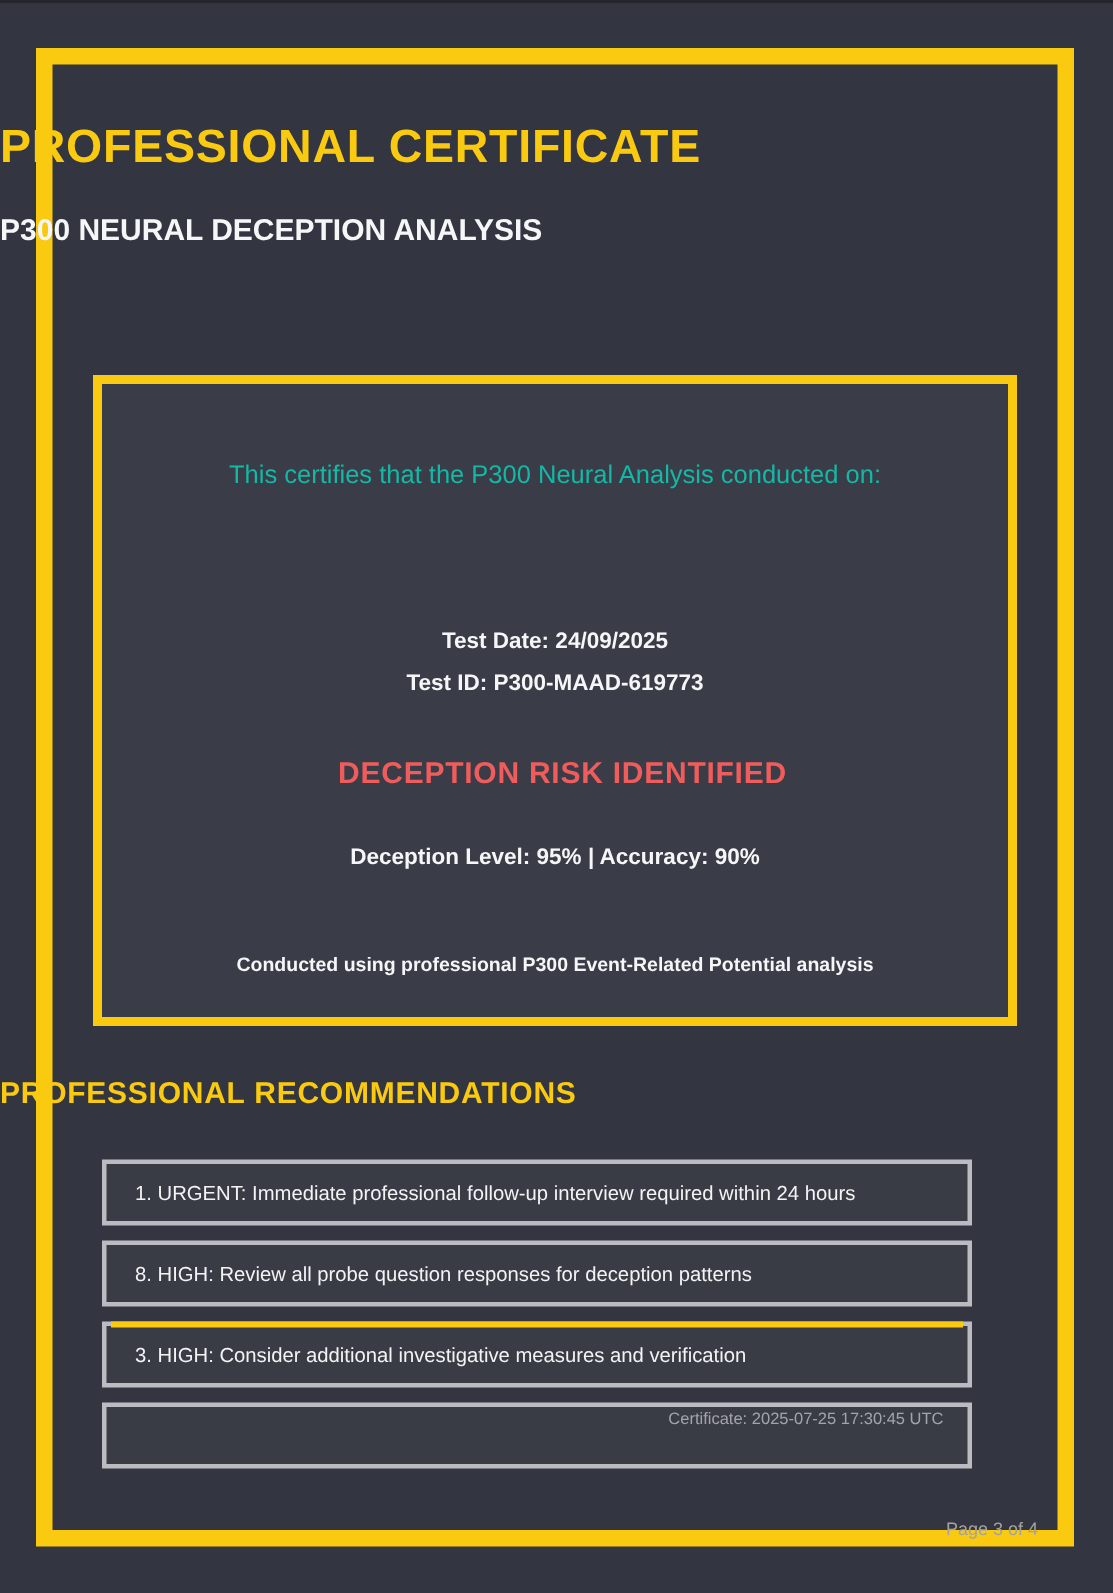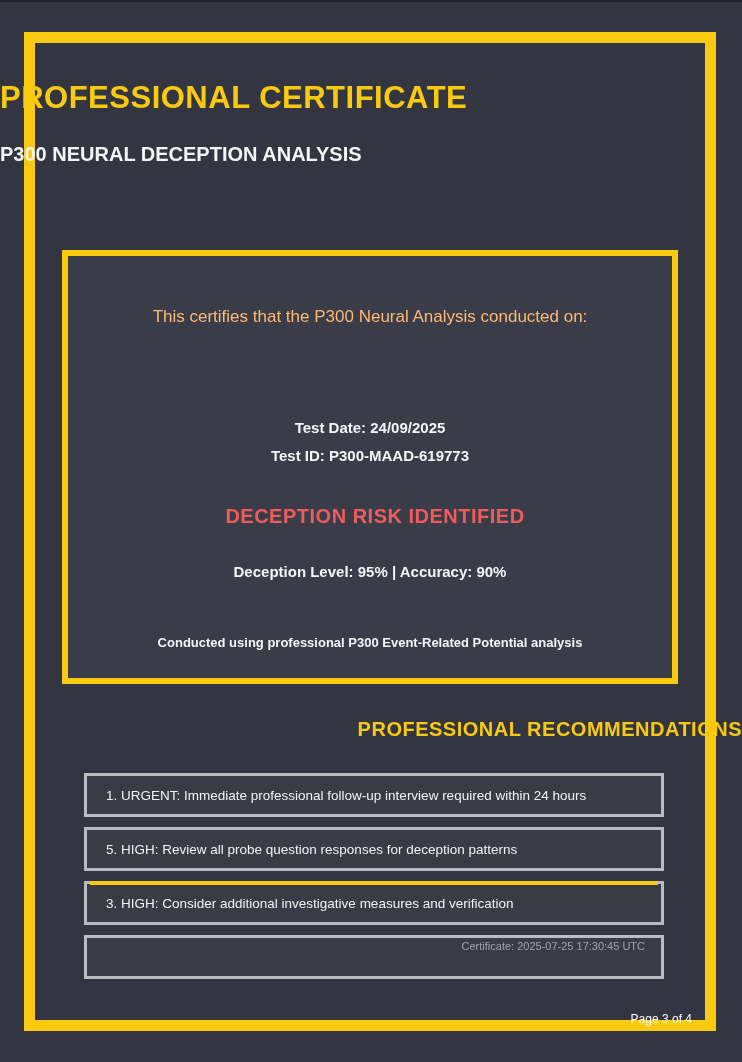--- a/index.html
+++ b/index.html
@@ -52,41 +52,41 @@
     width: 616px; height: 434px;
     border: 6px solid #F9CA10;
     background: #3A3C47;
   }
   .inner-box > div {
     position: absolute;
     left: 0; right: 0;
     text-align: center;
   }
 
-  .intro    { top: 51px;  font-size: 17px; color: #fdba74; }
+  .intro    { top: 51px;  font-size: 17px; color: #14b8a6; }
   .name     { top: 102px; font-size: 23px; font-weight: bold; color: #F9CA10; }
   .test-date{ top: 163px; font-size: 15px; font-weight: bold; color: #F5F6F8; }
   .test-id  { top: 191px; font-size: 15px; font-weight: bold; color: #F5F6F8; }
   .verdict  { top: 249px; font-size: 20px; font-weight: bold; letter-spacing: 0.5px; color: #EE5C5C; padding-left: 10px; }
   .metrics  { top: 307px; font-size: 15px; font-weight: bold; color: #F5F6F8; }
   .method   { top: 379px; font-size: 13px; font-weight: bold; color: #F5F6F8; }
 
   .rec-heading {
     position: absolute;
     left: 0; right: 0; top: 718px;
-    text-align: right;
+    text-align: left;
     font-size: 20px;
     font-weight: bold;
     letter-spacing: 0.5px;
     color: #F9CA10;
   }
 
   .rec-list {
     position: absolute;
-    left: 84px; top: 773px;
+    left: 68px; top: 773px;
     width: 580px;
   }
   .rec-box {
     position: relative;
     width: 580px; height: 44px;
     margin-bottom: 10px;
     border: 3px solid #BABCC2;
     background: #3A3C45;
     display: flex;
     align-items: center;
@@ -105,21 +105,21 @@
     top: 2px; right: 16px;
     font-size: 11px;
     font-weight: normal;
     color: #A2A4AA;
   }
 
   .page-footer {
     position: absolute;
     top: 1012px; right: 50px;
     font-size: 12px;
-    color: #ffffff;
+    color: #a3a3a3;
   }
 </style>
 </head>
 <body>
 
 <div class="page">
   <div class="top-strip"></div>
   <div class="outer-frame"></div>
 
   <div class="title">PROFESSIONAL CERTIFICATE</div>
@@ -134,21 +134,21 @@
     <div class="method">Conducted using professional P300 Event-Related Potential analysis</div>
   </div>
 
   <div class="rec-heading">PROFESSIONAL RECOMMENDATIONS</div>
 
   <div class="rec-list">
     <div class="rec-box">
       <span>1. URGENT: Immediate professional follow-up interview required within 24 hours</span>
     </div>
     <div class="rec-box">
-      <span>5. HIGH: Review all probe question responses for deception patterns</span>
+      <span>8. HIGH: Review all probe question responses for deception patterns</span>
     </div>
     <div class="rec-box">
       <div class="yellow-strip"></div>
       <span>3. HIGH: Consider additional investigative measures and verification</span>
     </div>
     <div class="rec-box">
       <span class="timestamp">Certificate: 2025-07-25 17:30:45 UTC</span>
     </div>
   </div>
 

